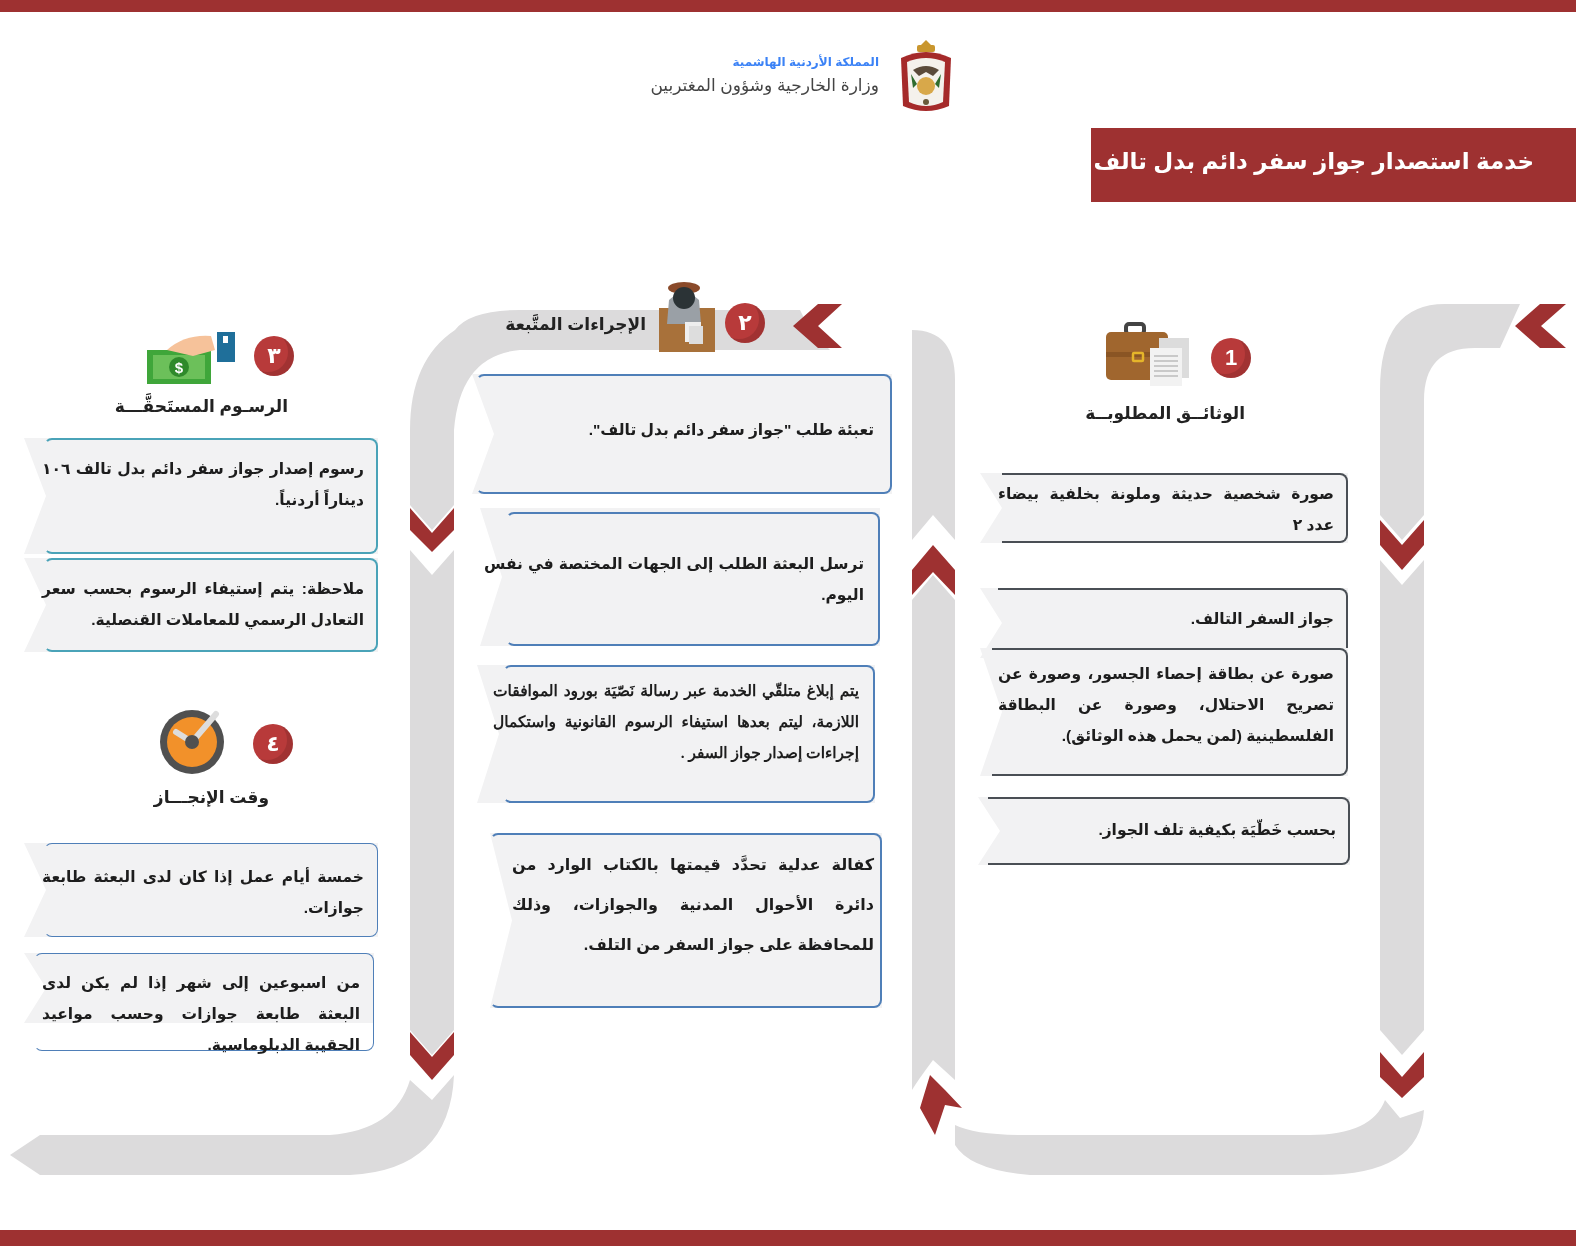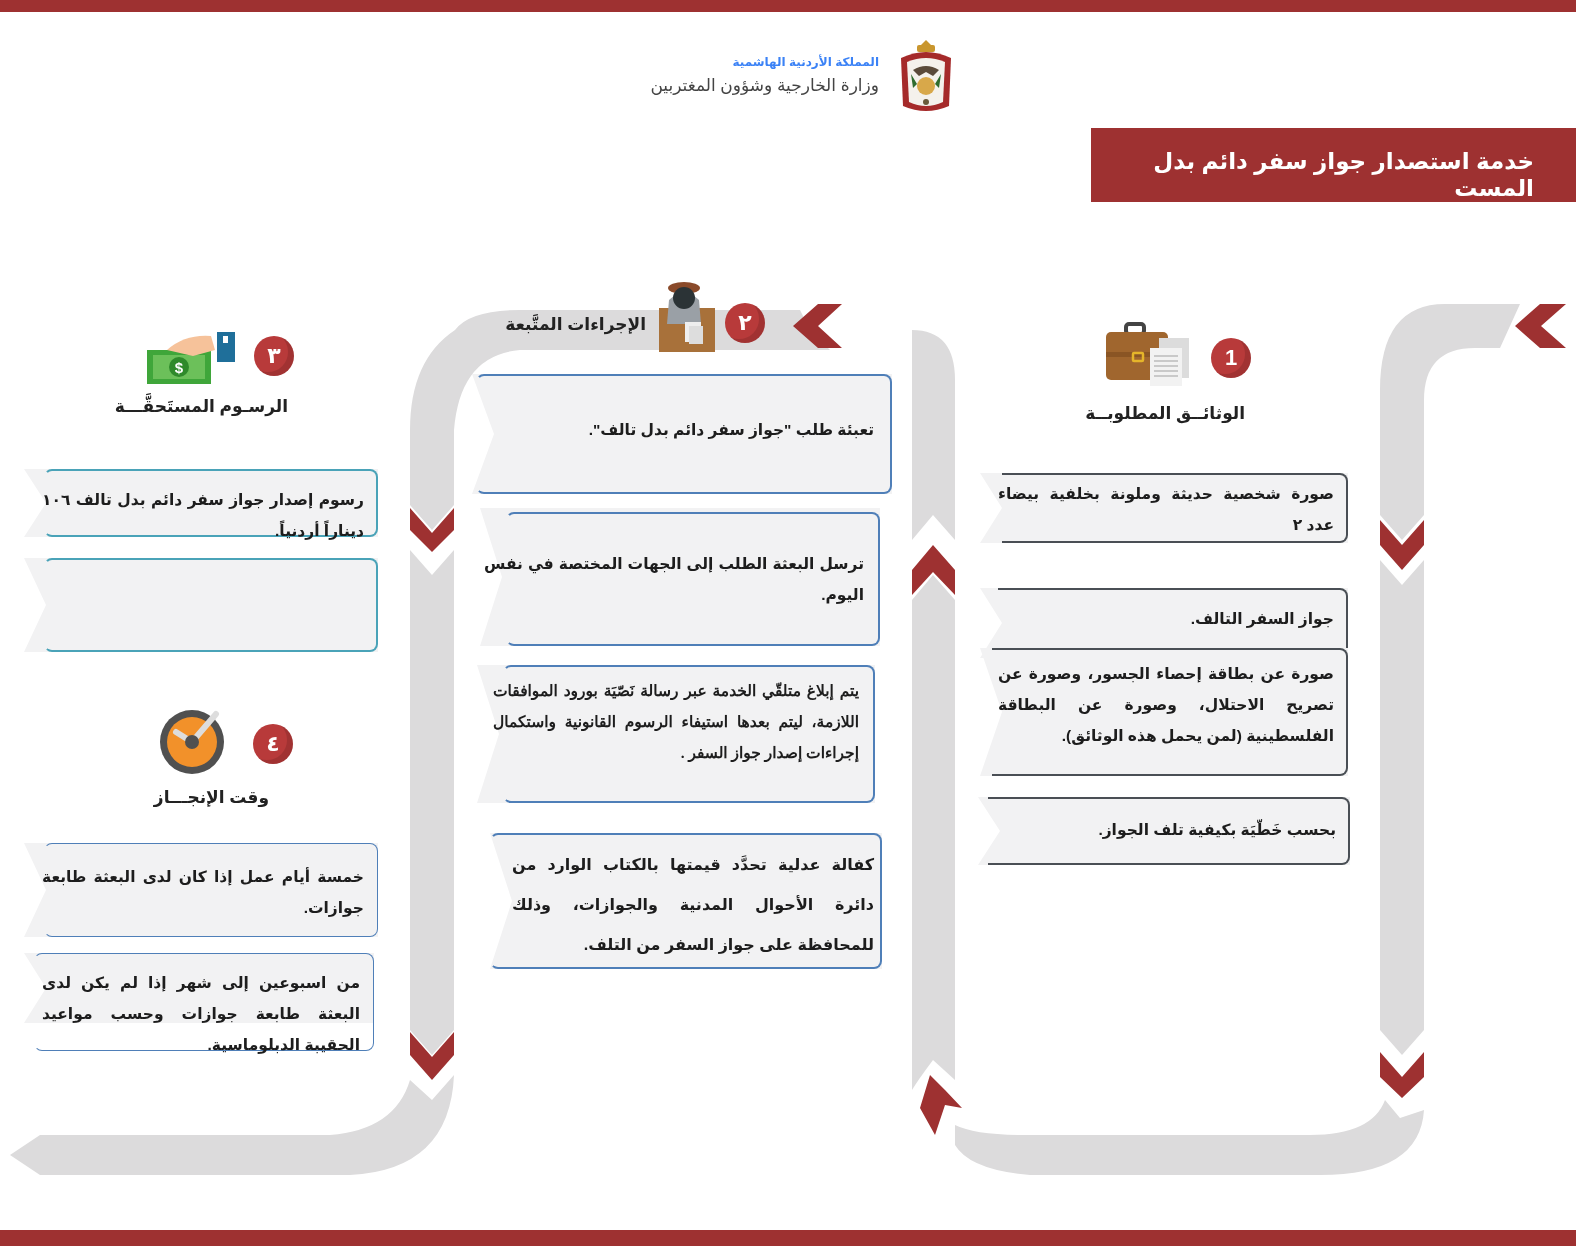--- a/index.html
+++ b/index.html
@@ -51,21 +51,21 @@
     <path d="M8 22 Q33 10 58 22 L56 70 Q33 80 10 70 Z" fill="#a52a2a"></path>
     <path d="M14 26 Q33 18 52 26 L50 66 Q33 74 16 66 Z" fill="#f4f1ec"></path>
     <path d="M20 34 Q33 26 46 34 L40 40 L33 36 L26 40 Z" fill="#5a4a3a"></path>
     <path d="M18 38 l6 10 l-4 4z M48 38 l-6 10 l4 4z" fill="#2e6b2e"></path>
     <circle cx="33" cy="50" r="9" fill="#d8a84a"></circle>
     <circle cx="33" cy="66" r="3" fill="#6a5a3a"></circle>
   </svg>
 </div>
 
 <div class="abs title-banner">
-  <span>خدمة استصدار جواز سفر دائم بدل المست</span>
+  <span>خدمة استصدار جواز سفر دائم بدل تالف</span>
 </div>
 
 <svg class="flow" width="1576" height="1246" viewBox="0 0 1576 1246">
 
   <path d="M1520 304 L1445 304 Q1380 304 1380 390 L1380 515 L1402 540 L1424 515 L1424 400 Q1424 348 1475 348 L1500 348 Z" fill="#dcdbdc"></path>
   <path d="M1380 560 L1402 585 L1424 560 L1424 1030 L1402 1055 L1380 1030 Z" fill="#dcdbdc"></path>
   <path d="M1424 1110 Q1420 1175 1320 1175 L1030 1175 Q970 1170 955 1145 L955 1125 Q975 1135 1025 1135 L1310 1135 Q1372 1135 1385 1100 L1400 1118 Z" fill="#dcdbdc"></path>
 
   <path d="M912 330 Q955 330 955 380 L955 540 L933 515 L912 540 Z" fill="#dcdbdc"></path>
   <path d="M912 600 L933 575 L955 600 L955 1080 L933 1060 Q918 1080 912 1090 Z" fill="#dcdbdc"></path>
@@ -148,48 +148,49 @@
 <div class="card" style="left:480px;top:508px;width:400px;height:138px;">
   <div class="bg"></div>
     <div class="frame blue" style="left:26px;top:4px;right:0;bottom:0;"></div>
   <div class="txt" style="padding-top:40px;padding-right:16px;padding-left:4px;">ترسل البعثة الطلب إلى الجهات المختصة في نفس اليوم.</div>
 </div>
 <div class="card" style="left:477px;top:665px;width:398px;height:138px;">
   <div class="bg"></div>
     <div class="frame blue" style="left:26px;top:0;right:0;bottom:0;"></div>
   <div class="txt" style="padding-top:10px;padding-right:16px;padding-left:16px;font-family:Liberation Serif, serif;">يتم إبلاغ متلقّي الخدمة عبر رسالة نَصّيَة بورود الموافقات اللازمة، ليتم بعدها استيفاء الرسوم القانونية واستكمال إجراءات إصدار جواز السفر .</div>
 </div>
-<div class="card" style="left:490px;top:833px;width:392px;height:136px;">
+<div class="card" style="left:490px;top:833px;width:392px;height:175px;">
   <div class="bg"></div>
     <div class="frame blue" style="left:0;top:0;right:0;bottom:0;"></div>
   <div class="txt" style="padding-top:12px;padding-right:8px;padding-left:22px;line-height:40px;font-size:16px;">كفالة عدلية تحدَّد قيمتها بالكتاب الوارد من دائرة الأحوال المدنية والجوازات، وذلك للمحافظة على جواز السفر من التلف.</div>
 </div>
 
 <div class="abs" style="left:145px;top:330px;width:92px;height:55px;">
   <svg width="92" height="55" viewBox="0 0 92 55">
     <rect x="2" y="20" width="64" height="34" fill="#3fa63a"></rect>
     <rect x="8" y="25" width="52" height="24" fill="#6cc05a"></rect>
     <circle cx="34" cy="37" r="10" fill="#2f8a2b"></circle>
     <text x="34" y="43" text-anchor="middle" font-size="15" font-weight="bold" fill="#fff" font-family="Liberation Sans, sans-serif">$</text>
     <path d="M22 20 Q40 4 66 6 L70 20 L48 26 Z" fill="#f6c29a"></path>
     <rect x="72" y="2" width="18" height="30" fill="#1f6f9a"></rect>
     <rect x="78" y="6" width="5" height="7" fill="#fff"></rect>
   </svg>
 </div>
 <div class="abs badge" style="left:254px;top:336px;">٣</div>
 <div class="abs sec-title" style="right:1288px;top:396px;">الرسـوم المستَحقَّـــة</div>
 
-<div class="card" style="left:24px;top:469px;width:354px;height:68px;">
+<div class="card" style="left:24px;top:438px;width:354px;height:116px;">
   <div class="bg"></div>
     <div class="frame teal" style="left:20px;top:0;right:0;bottom:0;"></div>
   <div class="txt" style="padding-top:15px;">رسوم إصدار جواز سفر دائم بدل تالف   ١٠٦ ديناراً أردنياً.</div>
 </div>
 <div class="card" style="left:24px;top:558px;width:354px;height:94px;">
   <div class="bg"></div>
     <div class="frame teal" style="left:20px;top:0;right:0;bottom:0;"></div>
+  <div class="txt" style="padding-top:15px;">ملاحظة: يتم إستيفاء الرسوم بحسب سعر التعادل الرسمي للمعاملات القنصلية.</div>
 </div>
 
 <div class="abs" style="left:158px;top:708px;width:68px;height:68px;">
   <svg width="68" height="68" viewBox="0 0 68 68">
     <circle cx="34" cy="34" r="32" fill="#505050"></circle>
     <circle cx="34" cy="34" r="25" fill="#f2912a"></circle>
     <line x1="34" y1="34" x2="18" y2="24" stroke="#ddd" stroke-width="6" stroke-linecap="round"></line>
     <line x1="34" y1="34" x2="58" y2="6" stroke="#ddd" stroke-width="6" stroke-linecap="round"></line>
     <circle cx="34" cy="34" r="7" fill="#505050"></circle>
   </svg>

